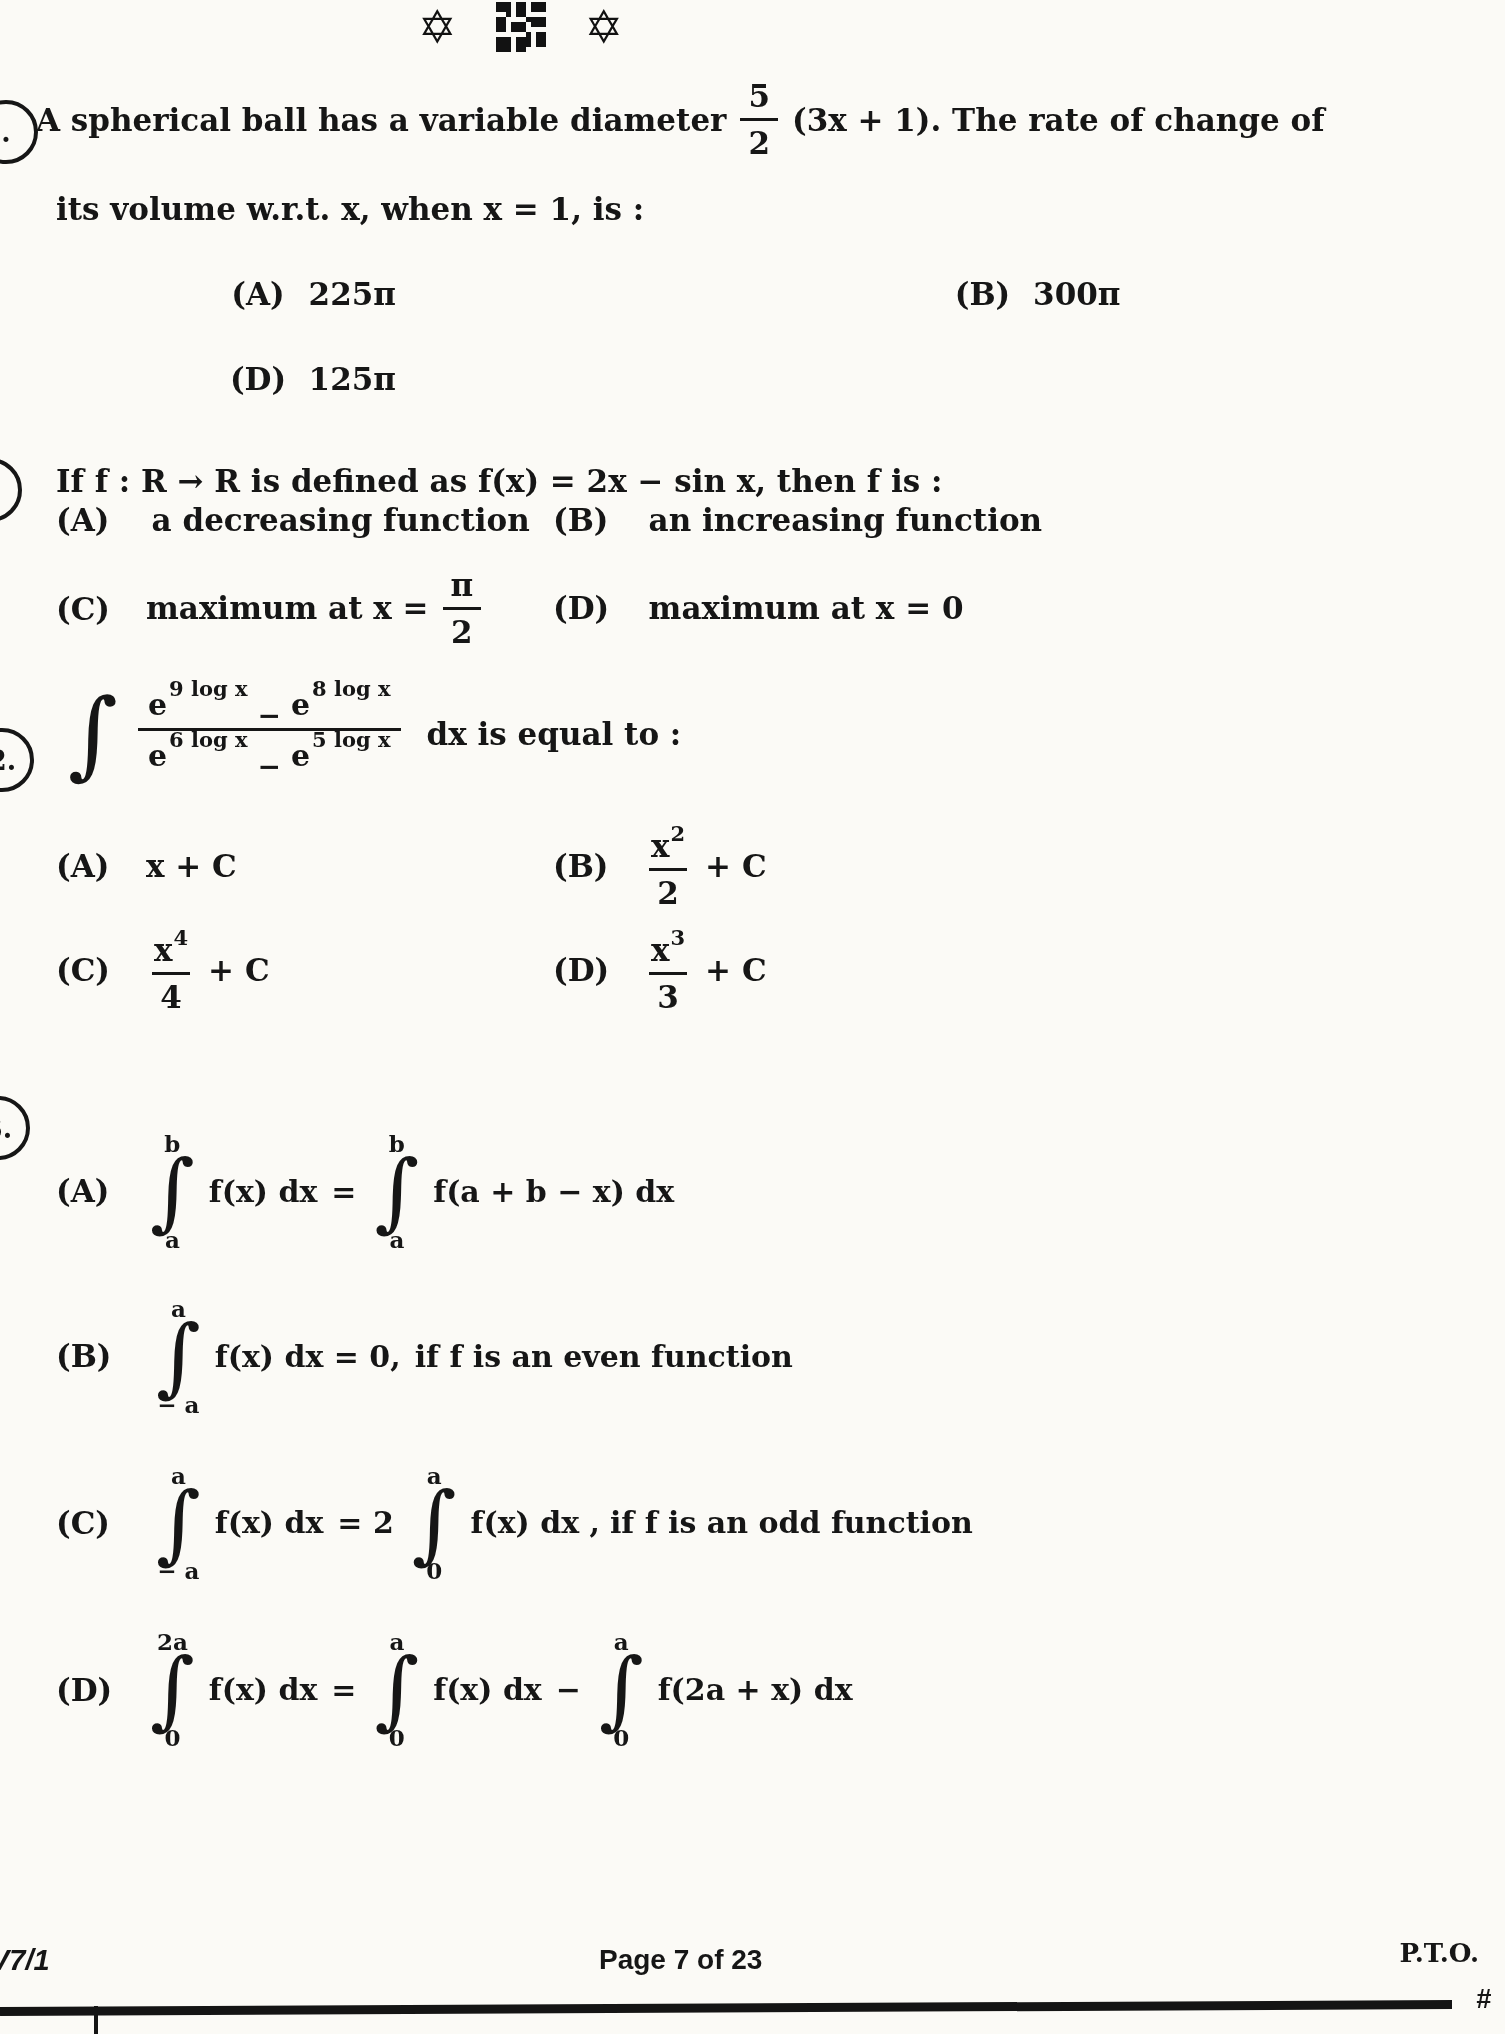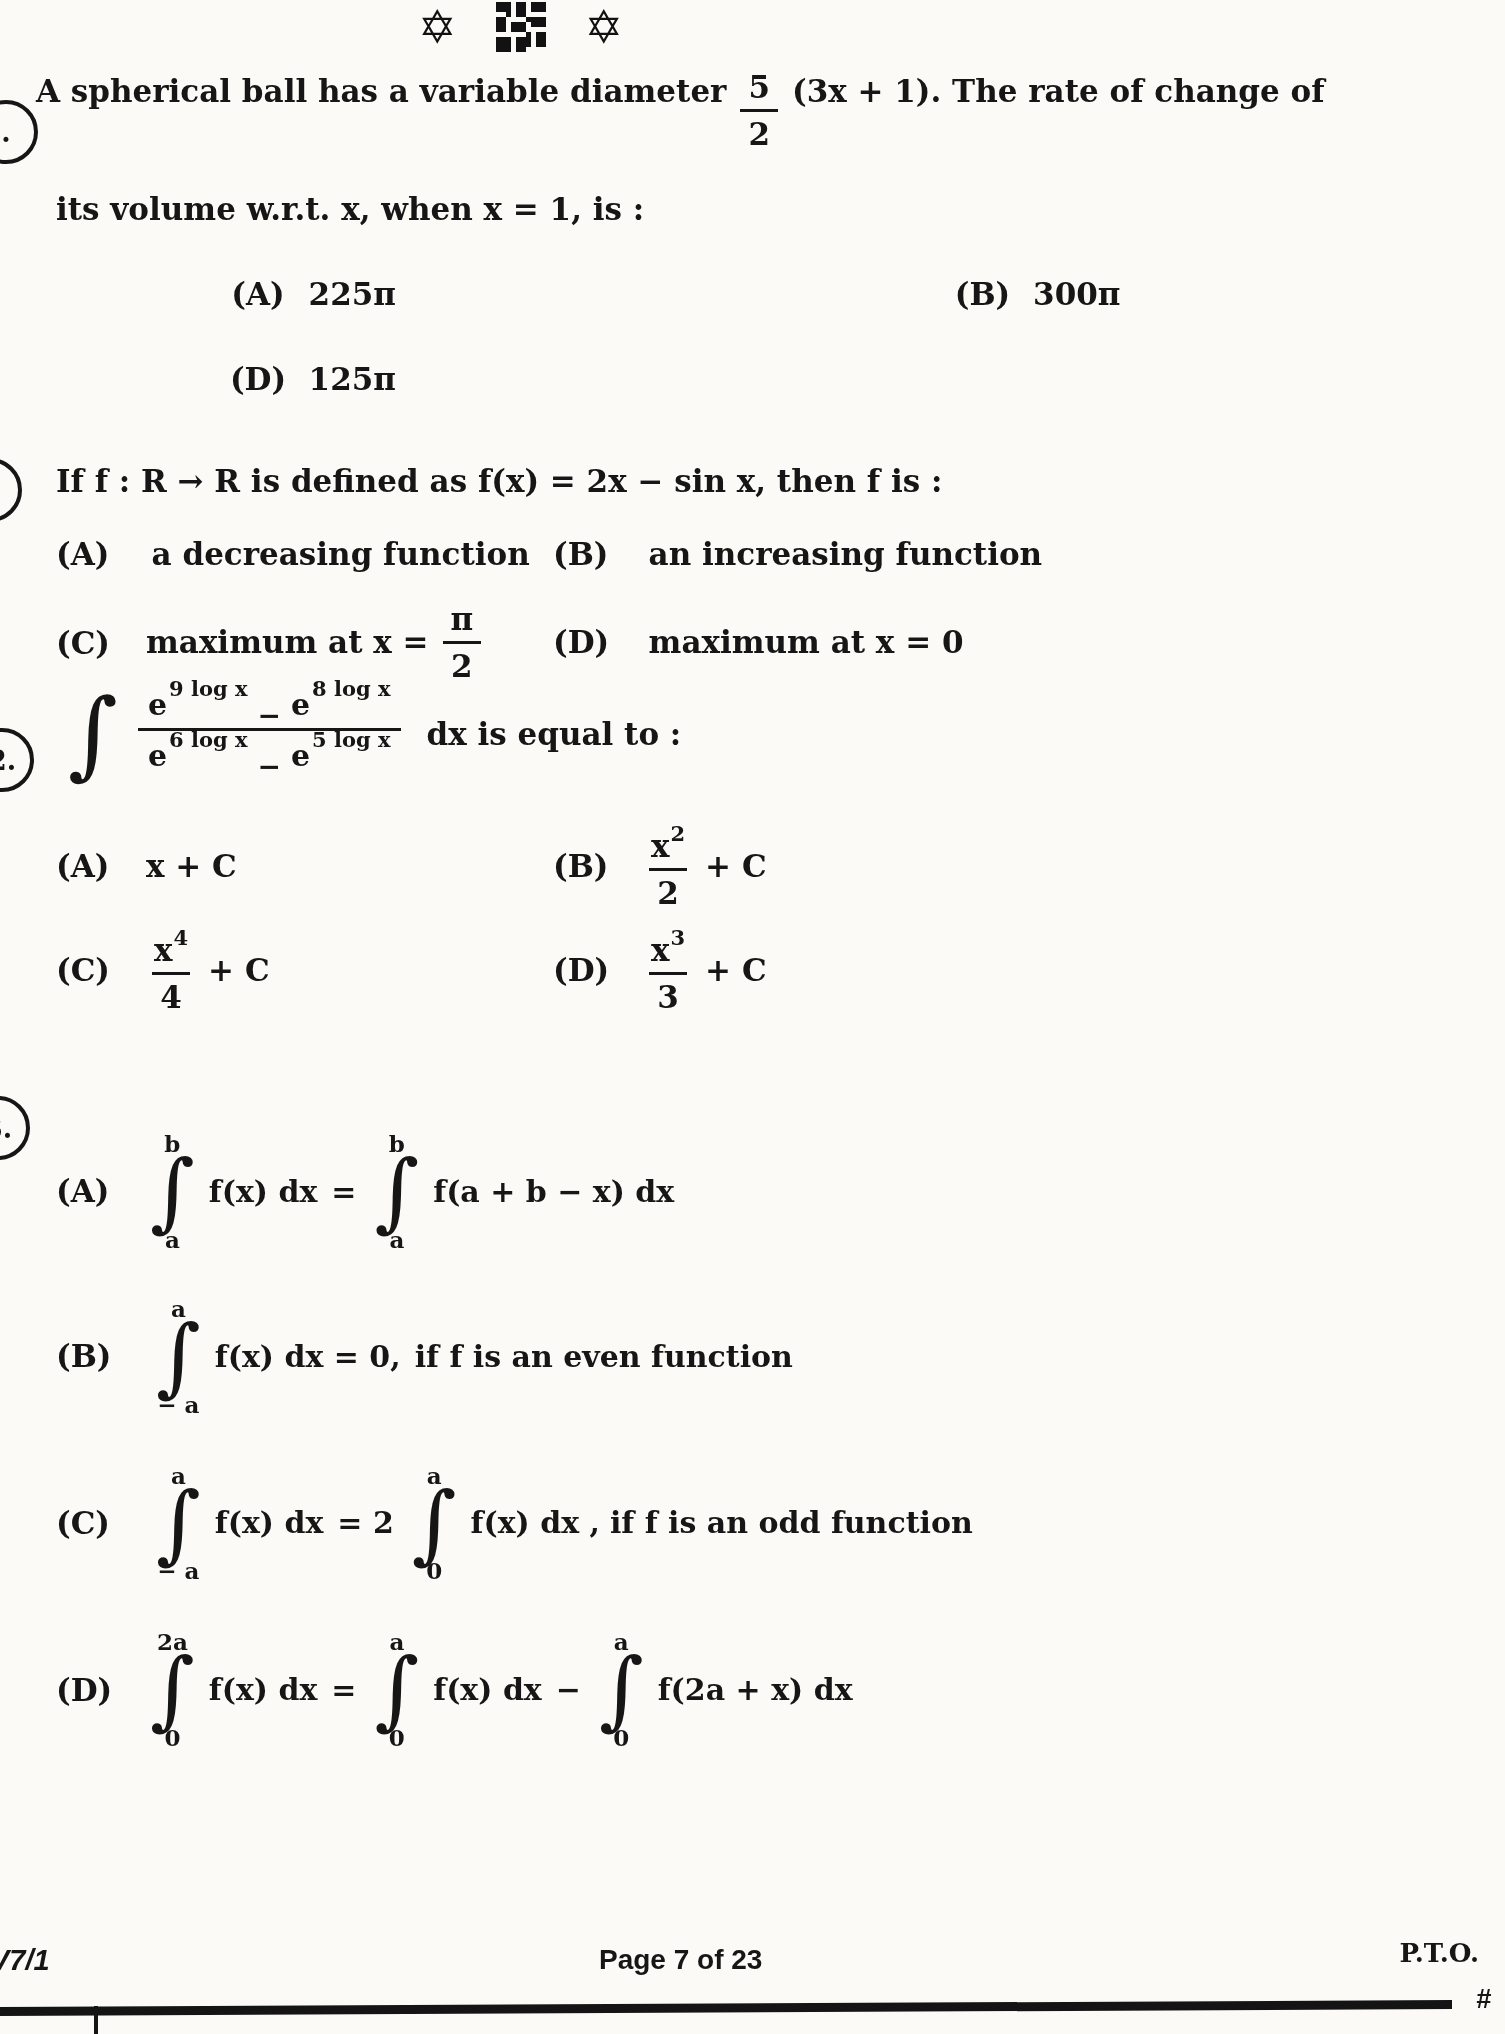--- a/index.html
+++ b/index.html
@@ -81,21 +81,21 @@
         <rect x="6" y="3" width="1" height="1"></rect>
     </svg>
     <span class="star">✡</span>
   </div>
 
   <div class="qbadge" style="left:-26px; top:100px;">
     <span>.</span>
   </div>
 
   <div class="qblock" style="top:72px;">
-    <div class="indent" style="display:flex; min-height:96px;padding-left:36px;">
+    <div class="indent" style="display:flex; align-items:center; min-height:96px;padding-left:36px;">
       <span class="t">A spherical ball has a variable diameter</span>
       <span class="frac" style="margin:0 14px;">
         <span class="fn">5</span>
         <span class="fd">2</span>
       </span>
       <span class="t">(3x + 1). The rate of change of</span>
     </div>
     <div class="indent t" style="margin-top:22px;">its volume w.r.t. x, when x = 1, is :</div>
     <div class="indent ogrid" style="margin-top:46px; row-gap:46px;text-align:center;">
       <div>
@@ -112,21 +112,21 @@
       </div>
     </div>
   </div>
 
   <div class="qbadge" style="left:-42px; top:458px;">
     <span></span>
   </div>
 
   <div class="qblock" style="top:462px;">
     <div class="indent t">If f : R → R is defined as f(x) = 2x − sin x, then f is :</div>
-    <div class="indent ogrid" style="margin-top:34px;">
+    <div class="indent ogrid" style="">
       <div>
         <span class="lab">(A)</span>
         <span class="t">a decreasing function</span>
       </div>
       <div>
         <span class="lab">(B)</span>
         <span class="t">an increasing function</span>
       </div>
     </div>
     <div class="indent ogrid" style="margin-top:30px;">

